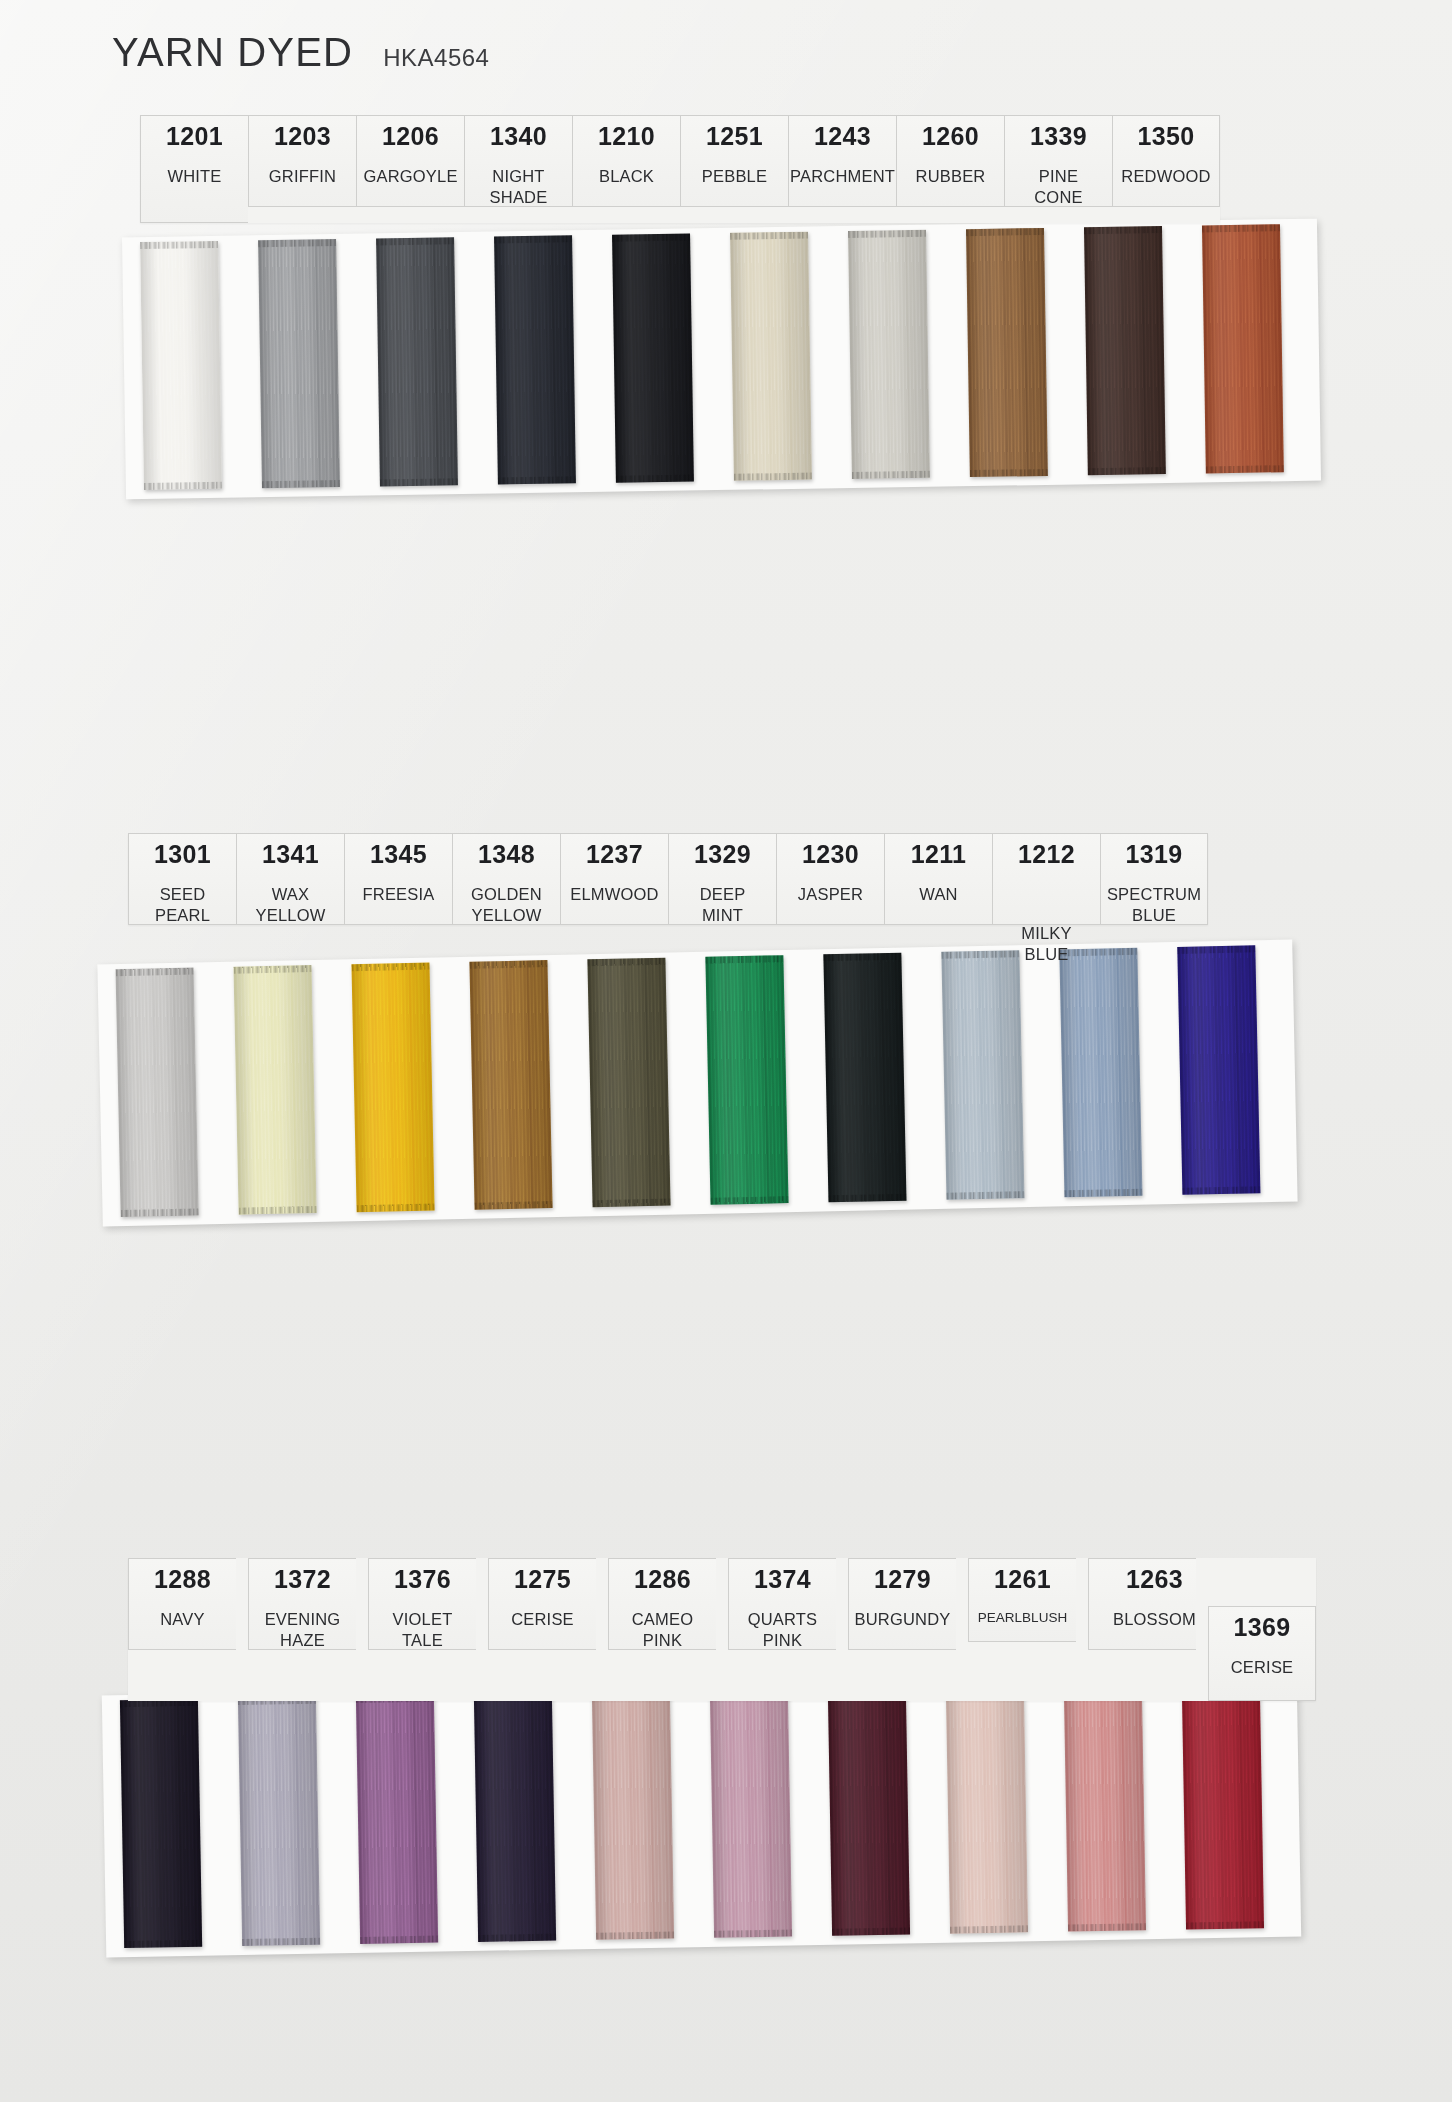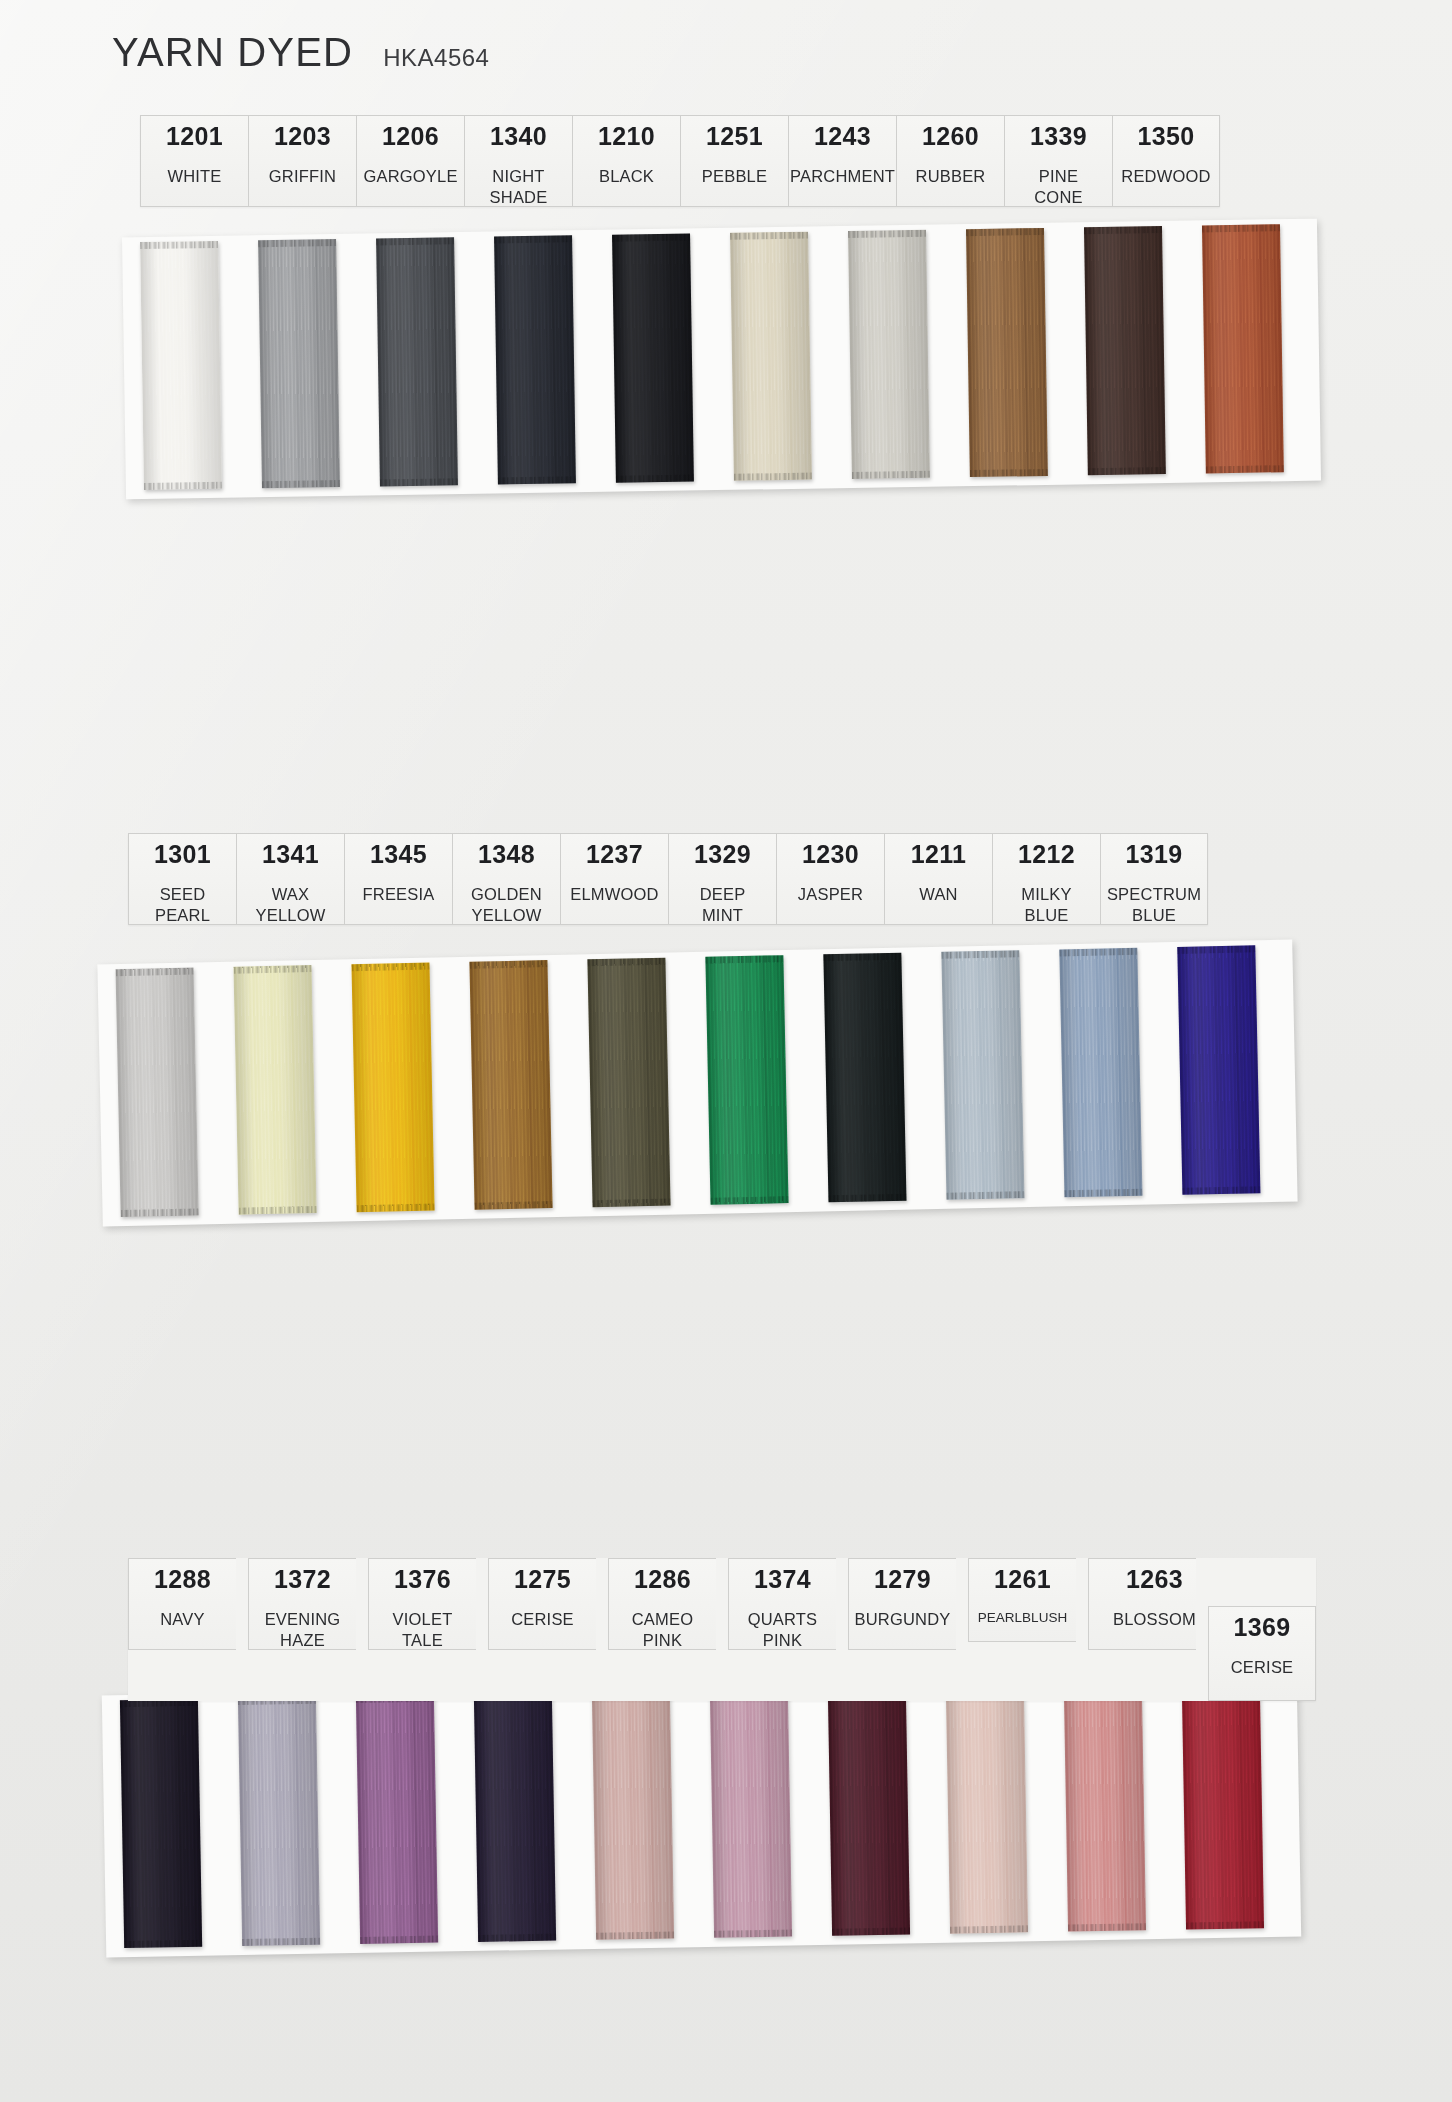--- a/index.html
+++ b/index.html
@@ -215,21 +215,21 @@
           <div class="endcap bottom"></div>
         </div>
         <div class="swatch" style="left: 1080px; top: 5px; width: 78px; height: 248px; background: rgb(167, 78, 47); box-shadow: rgba(0, 0, 0, 0.22) 1px 2px 4px;">
           <div class="fibres"></div>
           <div class="sheen"></div>
           <div class="endcap top"></div>
           <div class="endcap bottom"></div>
         </div>
       </div>
       <div class="label-table" style="left: 140px; top: 115px;">
-        <div class="label-cell" style="width: 108px; height: 92px;">
+        <div class="label-cell" style="width: 108px; height: 108px;">
           <div class="code">1201</div>
           <div class="name">WHITE</div>
         </div>
         <div class="label-cell" style="width: 108px; height: 92px;">
           <div class="code">1203</div>
           <div class="name">GRIFFIN</div>
         </div>
         <div class="label-cell" style="width: 108px; height: 92px;">
           <div class="code">1206</div>
           <div class="name">GARGOYLE</div>
@@ -359,21 +359,21 @@
 MINT</div>
         </div>
         <div class="label-cell" style="width: 108px; height: 92px;">
           <div class="code">1230</div>
           <div class="name">JASPER</div>
         </div>
         <div class="label-cell" style="width: 108px; height: 92px;">
           <div class="code">1211</div>
           <div class="name">WAN</div>
         </div>
-        <div class="label-cell" style="width: 108px; height: 92px;">
+        <div class="label-cell" style="width: 108px; height: 92px; gap: 39px;">
           <div class="code">1212</div>
           <div class="name">MILKY
 BLUE</div>
         </div>
         <div class="label-cell" style="width: 108px; height: 92px;">
           <div class="code">1319</div>
           <div class="name">SPECTRUM
 BLUE</div>
         </div>
       </div>

